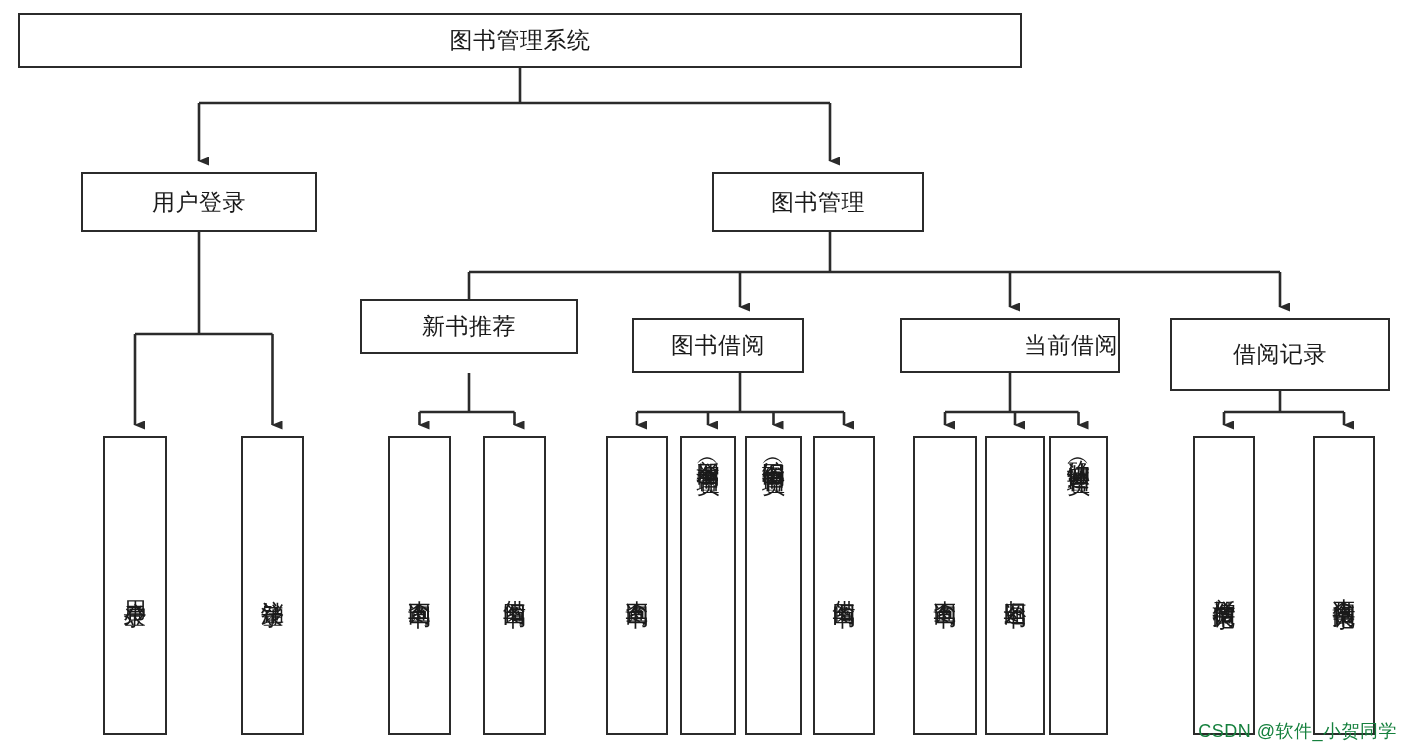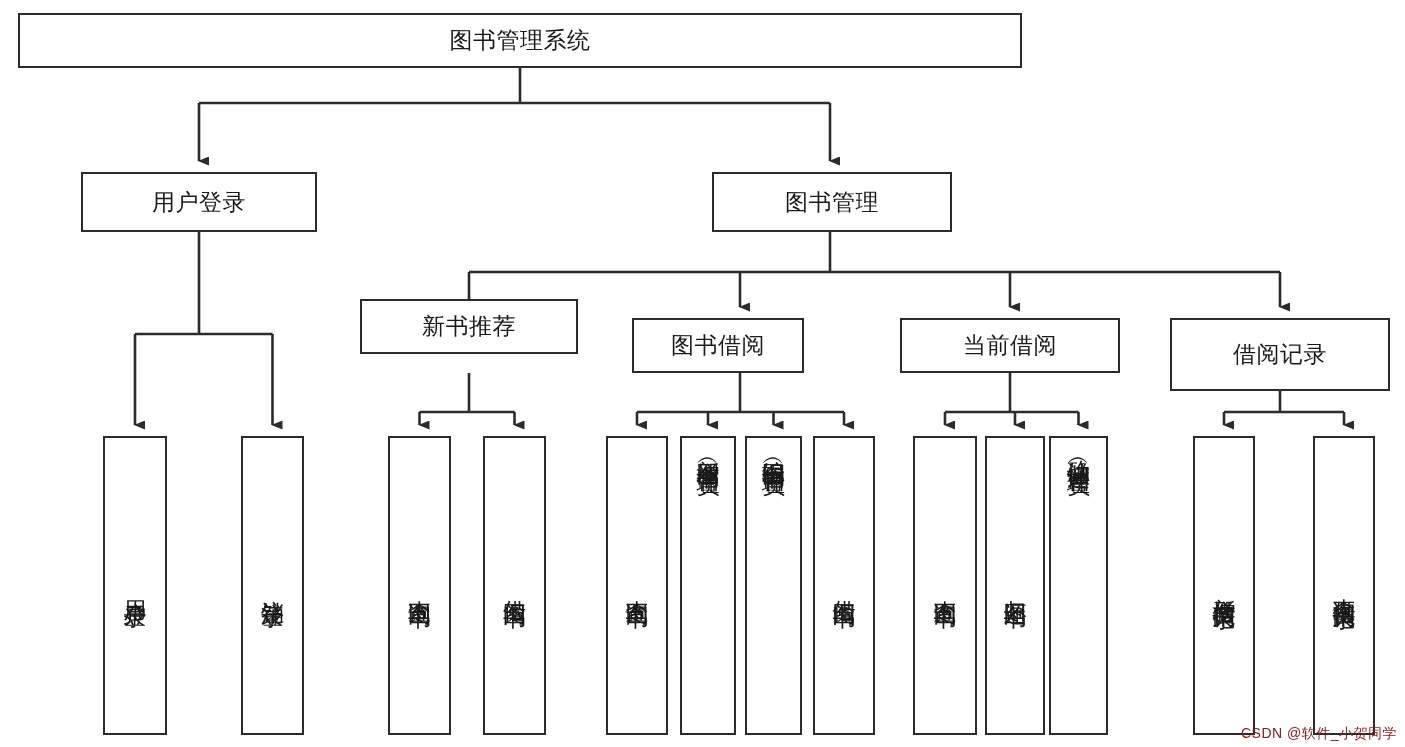--- a/index.html
+++ b/index.html
@@ -54,22 +54,22 @@
     justify-content: flex-start;
   }
   .node-label {
     display: block;
     white-space: nowrap;
   }
   #watermark {
     position: absolute;
     right: 8px;
     bottom: 4px;
-    font-size: 14px;
-    color: #7f1d1d;
+    font-size: 18px;
+    color: #15803d;
     white-space: nowrap;
     letter-spacing: 0.5px;
   }
 </style>
 </head>
 <body>
 
 <div id="canvas">
 
   <svg id="edges" viewBox="0 0 1405 747" xmlns="http://www.w3.org/2000/svg">
@@ -115,30 +115,30 @@
       </g>
   </svg>
 
   <div id="nodes-layer">
       <div class="node horiz" style="left: 18px; top: 13px; width: 1004px; height: 55px;">
         <span class="node-label">图书管理系统</span>
       </div>
       <div class="node horiz" style="left: 81px; top: 172px; width: 236px; height: 60px;">
         <span class="node-label">用户登录</span>
       </div>
-      <div class="node horiz" style="left: 712px; top: 172px; width: 240px; height: 60px;">
+      <div class="node horiz" style="left: 712px; top: 172px; width: 212px; height: 60px;">
         <span class="node-label">图书管理</span>
       </div>
       <div class="node horiz" style="left: 360px; top: 299px; width: 218px; height: 55px;">
         <span class="node-label">新书推荐</span>
       </div>
       <div class="node horiz" style="left: 632px; top: 318px; width: 172px; height: 55px;">
         <span class="node-label">图书借阅</span>
       </div>
-      <div class="node horiz" style="left: 900px; top: 318px; width: 220px; height: 55px;">
+      <div class="node horiz" style="left: 900px; top: 318px; width: 220px; height: 55px; justify-content: flex-end;">
         <span class="node-label">当前借阅</span>
       </div>
       <div class="node horiz" style="left: 1170px; top: 318px; width: 220px; height: 73px;">
         <span class="node-label">借阅记录</span>
       </div>
       <div class="node vert" style="left: 103px; top: 436px; width: 64px; height: 299px;">
         <span class="node-label">用户登录</span>
       </div>
       <div class="node vert" style="left: 241px; top: 436px; width: 63px; height: 299px;">
         <span class="node-label">注销登录</span>

